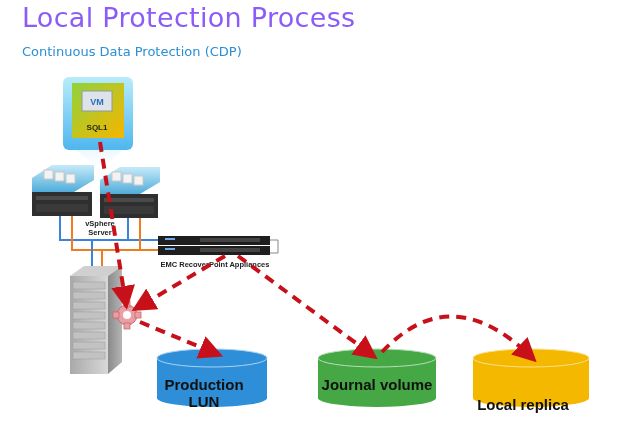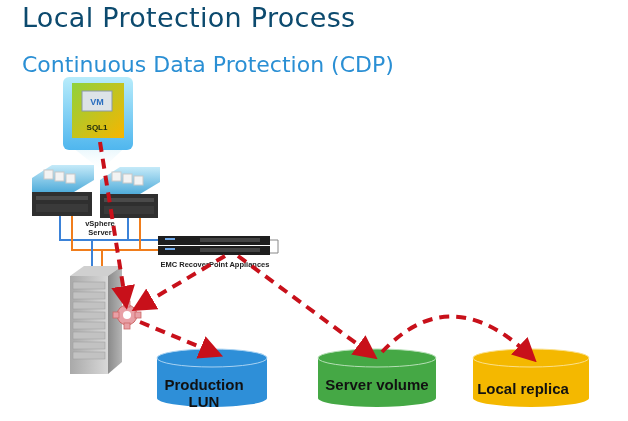--- a/index.html
+++ b/index.html
@@ -1,18 +1,18 @@
 <!DOCTYPE html>
 <html><head>
 <meta charset="utf-8">
 <style>
   html,body{margin:0;padding:0;background:#fff;}
   body{width:628px;height:421px;position:relative;overflow:hidden;font-family:"DejaVu Sans",sans-serif;}
-  .title{position:absolute;left:22px;top:2px;font-size:27px;color:#0c4a6e;font-family:"DejaVu Sans",sans-serif;letter-spacing:0.3px;}
-  .subtitle{position:absolute;left:22px;top:52px;font-size:22px;color:#2a8fd4;font-family:"DejaVu Sans",sans-serif;}
+  .title{position:absolute;left:22px;top:2px;font-size:27px;color:#8b5cf6;font-family:"DejaVu Sans",sans-serif;letter-spacing:0.3px;}
+  .subtitle{position:absolute;left:22px;top:44px;font-size:13px;color:#2a8fd4;font-family:"DejaVu Sans",sans-serif;}
   svg.diagram{position:absolute;left:0;top:0;}
   .lbl{font-family:"Liberation Sans",sans-serif;font-weight:bold;}
   .cyl-label{position:absolute;font-family:"Liberation Sans",sans-serif;font-weight:bold;font-size:15px;color:#111;text-align:center;}
 </style>
 </head>
 <body>
 
 <div class="title">Local Protection Process</div>
 <div class="subtitle">Continuous Data Protection (CDP)</div>
 
@@ -143,14 +143,14 @@
   <g fill="none" stroke="#c8101a" stroke-width="4" stroke-dasharray="10,7">
     <path d="M100,142 L125,298" marker-end="url(#arrowHead)"></path>
     <path d="M225,256 L142,305" marker-end="url(#arrowHead)"></path>
     <path d="M140,322 L212,352" marker-end="url(#arrowHead)"></path>
     <path d="M238,256 L368,352" marker-end="url(#arrowHead)"></path>
     <path d="M382,352 Q450,280 528,354" marker-end="url(#arrowHead)"></path>
   </g>
 </svg>
 
 <div class="cyl-label" style="left:157px;top:376px;width:94px;">Production LUN</div>
-<div class="cyl-label" style="left:318px;top:376px;width:118px;">Server volume</div>
-<div class="cyl-label" style="left:473px;top:380px;width:100px;">Local replica</div>
+<div class="cyl-label" style="left:318px;top:376px;width:118px;">Journal volume</div>
+<div class="cyl-label" style="left:473px;top:396px;width:100px;">Local replica</div>
 
 </body></html>

